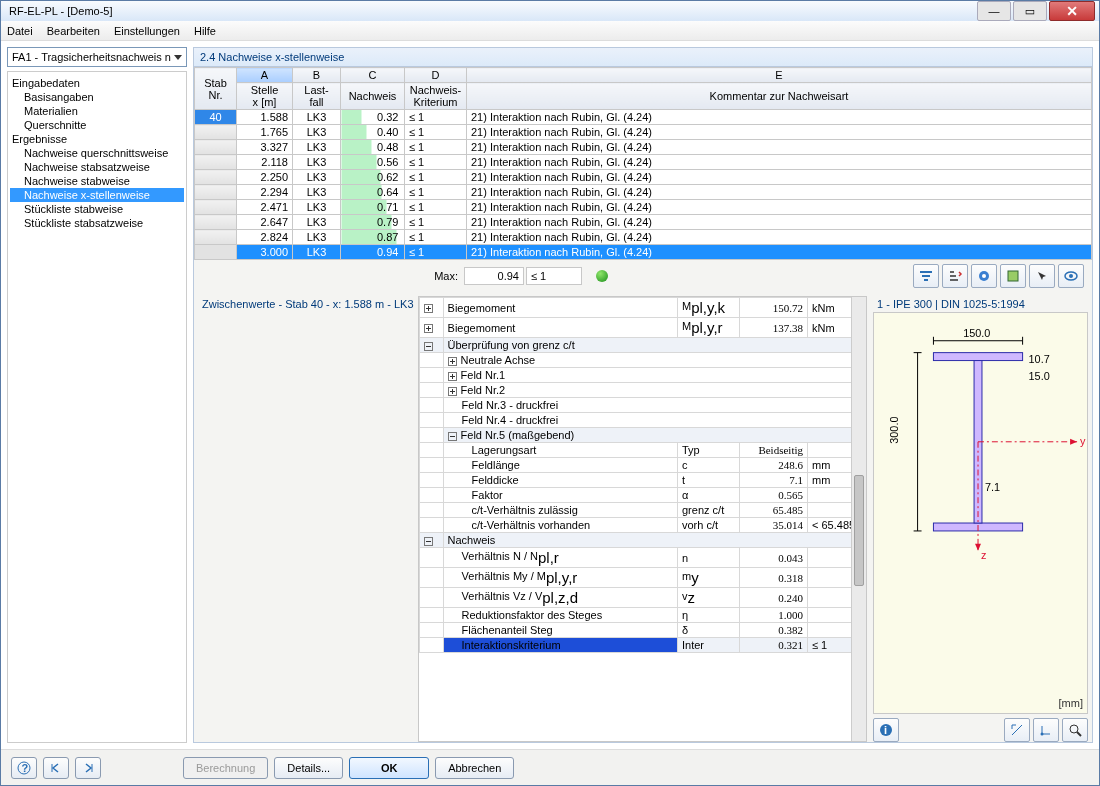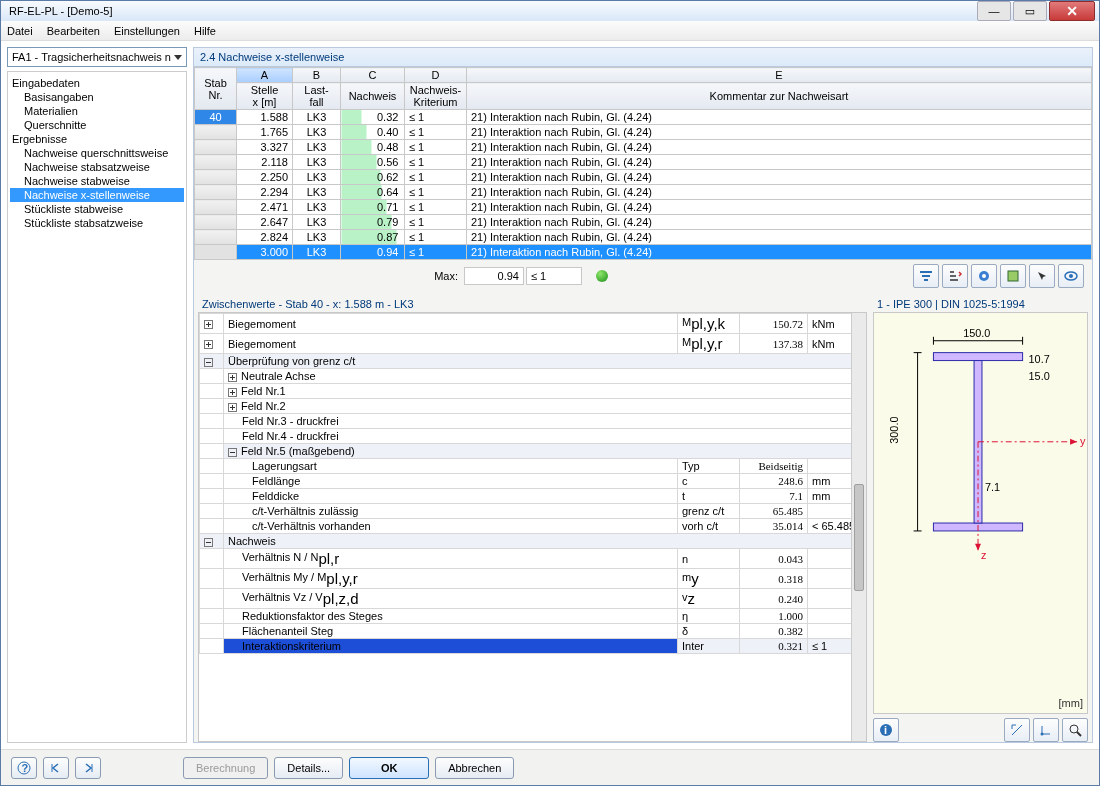--- a/index.html
+++ b/index.html
@@ -33,21 +33,21 @@
   .grid td.ctr{text-align:center;}
   .grid td.bar{background:linear-gradient(90deg,#b9f2c6 var(--p),#fff var(--p));text-align:left;padding-left:36px;}
   .grid tr.selrow td{background:#1e90ff;color:#fff;}
   .grid tr.selrow td.bar{background:#1e90ff;}
   .maxrow{display:flex;align-items:center;justify-content:flex-start;padding:4px 8px;background:#f4f4f2;}
   .maxrow .label{width:262px;text-align:right;padding-right:6px;}
   .maxrow .box{border:1px solid #c8c8c8;background:#fff;height:18px;display:flex;align-items:center;justify-content:flex-end;padding:0 4px;}
   .iconbar{margin-left:auto;display:flex;gap:3px;}
   .iconbtn{width:26px;height:24px;border:1px solid #9aaac0;background:linear-gradient(#fdfdfd,#e8eef6);border-radius:2px;display:flex;align-items:center;justify-content:center;overflow:hidden;}
   .midsplit{flex:1;display:flex;gap:6px;padding:4px 4px 0 4px;min-height:0;}
-  .zcol{flex:1;display:flex;flex-direction:column;min-width:0;}
+  .zcol{flex:1;display:flex;flex-direction:row;min-width:0;}
   .ztitle{color:#003a7a;padding:2px 4px;}
   .zwrap{flex:1;border:1px solid #c8c8c8;overflow:hidden;background:#fff;position:relative;}
   table.ztable{border-collapse:collapse;width:100%;table-layout:fixed;}
   .ztable td{border:1px solid #d8d8d8;padding:1px 4px;height:15px;background:#fff;overflow:hidden;white-space:nowrap;}
   .ztable td.head{background:#eef2f8;font-weight:normal;}
   .ztable td.num{text-align:right;font-family:Liberation Serif, serif;}
   .scroll{position:absolute;right:0;top:0;bottom:0;width:15px;background:#eaeaea;border-left:1px solid #ccc;}
   .scroll-thumb{position:absolute;left:2px;right:2px;top:40%;height:25%;background:#c6c6c6;border:1px solid #a0a0a0;border-radius:2px;}
   .profilecol{width:215px;display:flex;flex-direction:column;}
   .proftitle{color:#003a7a;padding:2px 4px;}
@@ -339,20 +339,27 @@
                       <td>c</td>
                       <td class="num">248.6</td>
                       <td>mm</td>
                     </tr>
                 <tr>
                       <td></td>
                       <td style="padding-left:28px">Felddicke</td>
                       <td>t</td>
                       <td class="num">7.1</td>
                       <td>mm</td>
+                    </tr>
+                <tr>
+                      <td></td>
+                      <td style="padding-left:28px">Faktor</td>
+                      <td>α</td>
+                      <td class="num">0.565</td>
+                      <td></td>
                     </tr>
                 <tr>
                       <td></td>
                       <td style="padding-left:28px">c/t-Verhältnis zulässig</td>
                       <td>grenz c/t</td>
                       <td class="num">65.485</td>
                       <td></td>
                     </tr>
                 <tr>
                       <td></td>

